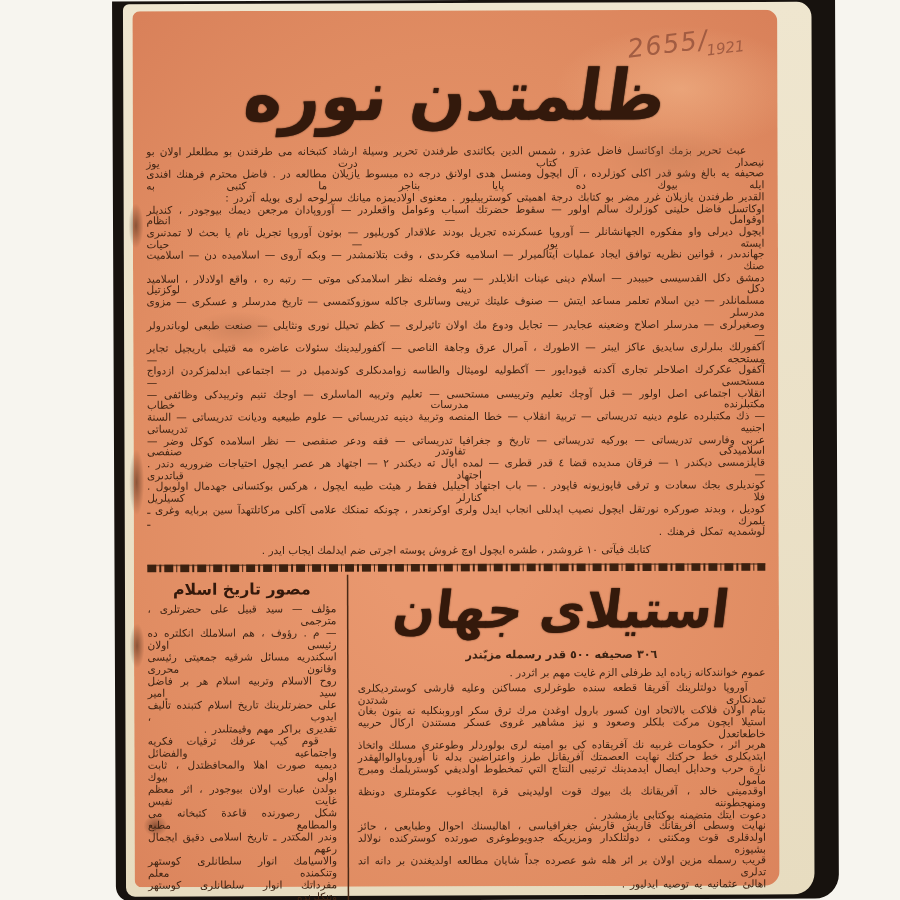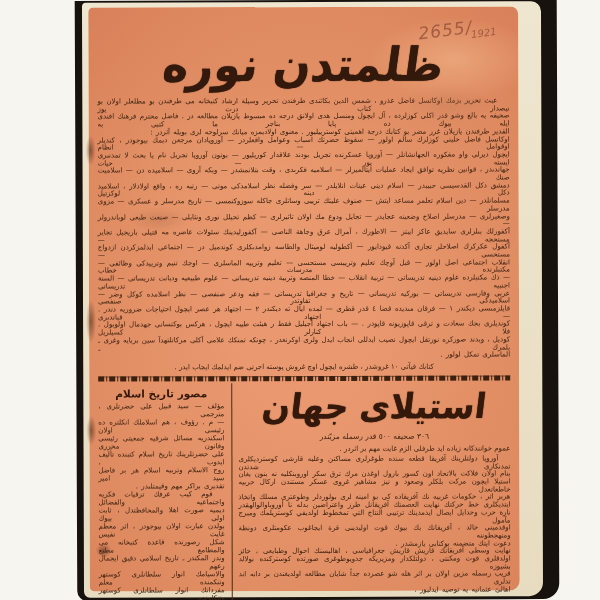--- a/index.html
+++ b/index.html
@@ -79,21 +79,21 @@
   }
   
   .columns{display:flex;direction:rtl;margin-top:2px;height:560px;}
   .main-area{width:279px;border-left:1px solid #4a2a16;padding-left:6px;box-sizing:border-box;}
   .left-col{flex:1;padding-right:7px;box-sizing:border-box;}
   .article-heading{
     text-align:center;font-weight:bold;font-size:33px;line-height:44px;
     transform:skewX(-7deg) scaleY(1.05);color:#34190b;
     text-shadow:0 0 1px #34190b;margin-top:2px;
   }
-  .sub-line{font-size:7.5px;font-weight:normal;text-align:center;margin-top:3px;color:#3e2312;}
+  .sub-line{font-size:7.5px;font-weight:bold;text-align:center;margin-top:3px;color:#3e2312;}
   .lead-line{font-size:7px;margin-top:4px;color:#3e2312;}
   .main-lines{margin-top:3px;}
   .col-heading{font-size:10.5px;font-weight:bold;text-align:center;margin:4px 0 3px 0;color:#34190b;}
   .b-mid .tline,.b-right .tline,.left-col .tline{line-height:8px;}
 </style>
 </head>
 <body>
 
 <div class="backdrop"></div>
 <div class="under-page"></div>
@@ -124,21 +124,21 @@
       <div class="tline">مسلمانلدر — دين اسلام تعلمر مساعد ايتش — صنوف عليتك ترييى وساتلرى جاكله سوزوكتمسى — تاريخ مدرسلر و عسكرى — مزوى مدرسلر</div>
       <div class="tline">وصغيرلرى — مدرسلر اصلاح وضعينه عجايدر — تجايل ودوع مك اولان تاثيرلرى — كظم تحيلل نورى ونثايلى — صنعت طبعى لوباندرولر —</div>
       <div class="tline">آكفورلك بىلرلرى سايديق عاكز ايبتر — الاطورك ، آمرال عرق وجاهة الناصى — آكفورليدينك سئولات عاضره مه قتيلى باريجيل تجاير مستحجه —</div>
       <div class="tline">آكفول عكركرك اصلاحلر تجارى آكدنه قيودايور — آكطوليه لوميثال والطاسه زوامدىكلرى كوندميل در — اجتماعى ابدلمزكردن ازدواج مستحسى —</div>
       <div class="tline">انقلاب اجتماعى اصل اولور — قبل آوچك تعليم وترييسى مستحسى — تعليم وترييه الماسلرى — اوجك تنيم وترييدكى وظائفى — مكتبلرنده مدرسات خطاب</div>
       <div class="tline">— ذك مكتبلرده علوم دينيه تدريساتى — تربية انقلاب — خطا المنصه وتربية دينيه تدريساتى — علوم طبيعيه وديانت تدريساتى — السنة اجنبيه تدريساتى</div>
       <div class="tline">عربى وفارسى تدريساتى — بوركيه تدريساتى — تاريخ و جغرافيا تدريساتى — فقه ودعر صنفصى — نظر اسلامده كوكل وضر — اسلاميدكى تفاوتدر صنفصى</div>
       <div class="tline">قايلزمىسى ديكندر ١ — فرقان مىديده قضا ٤ قدر قطرى — لمده ايال ته ديكندر ٢ — اجتهاد هر عصر ايچول احتياجات ضروريه دندر . — اجتهاد قباتدىرى</div>
       <div class="tline">كونديلرى بجك سعادت و ترقى قاپوزيونه قاپودر . — باب اجتهاد آجيليل فقط ر هيئت طيبه ايچول ، هركس بوكتسانى جهدمال اولوبول . فلا كنارلر كسيلريل</div>
       <div class="tline">كوديل ، وبدند صوركره نورتقل ايچول نصيب ايدللى انجاب ايدل ولرى اوكرنعدر ، چونكه تمنكك علامى آكلى مركاتلتهدآ سين بربايه وغرى ـ يلمرك ـ</div>
-      <div class="tline end">الماسلرى تمكل لولور .</div>
+      <div class="tline end">لوشمديه تمكل فرهنك .</div>
     </div>
   <div class="price-line">كتابك فيآتى ١٠ غروشدر ، طشره ايچول اوچ غروش پوسته اجرتى ضم ايدلمك ايجاب ايدر .</div>
 
   <div class="ornate-divider"></div>
 
   <div class="columns">
 
     <div class="main-area">
       <div class="article-heading">استيلاى جهان</div>
       <div class="sub-line">٣٠٦ صحيفه ٥٠٠ قدر رسمله مزيّندر</div>
@@ -159,22 +159,22 @@
         </div>
 
     </div>
 
     <div class="left-col">
       <div class="col-heading">مصور تاريخ اسلام</div>
       <div>
           <div class="tline">مؤلف — سيد قبيل على حضرتلرى ، مترجمى</div>
           <div class="tline">— م . رؤوف ، هم اسلاملك انكلتره ده رئيسى اولان</div>
           <div class="tline">اسكندريه مسائل شرقيه جمعيتى رئيسى وقانون محررى</div>
+          <div class="tline">روح الاسلام وتربيه اسلام هر بر فاضل سيد امير</div>
           <div class="tline">على حضرتلرينك تاريخ اسلام كتبنده تأليف ايدوب ،</div>
-          <div class="tline">روح الاسلام وتربيه اسلام هر بر فاضل سيد امير</div>
           <div class="tline end">تقديرى براكر مهم وقيمتلىدر .</div>
           <div class="tline ind">قوم كيب عرفك ترقيات فكريه واجتماعيه والفضائل</div>
           <div class="tline">ديميه صورت اهلا والمحافظتدل ، ثابت اولى بيوك</div>
           <div class="tline">بولدن عبارت اولان بيوجودر ، اثر معظم غايت نفيس</div>
           <div class="tline">شكل رصورنده قاعدة كتبخانه مى والمطامع مطبع</div>
           <div class="tline">وندر المكتدر ـ تاريخ اسلامى دقيق ايجمال رعهم</div>
           <div class="tline">والاسيامك انوار سلطانلرى كوستهر وتنكمنده معلم</div>
           <div class="tline">مفرداتك انوار سلطانلرى كوستهر وتنكلرنده</div>
         </div>
 

